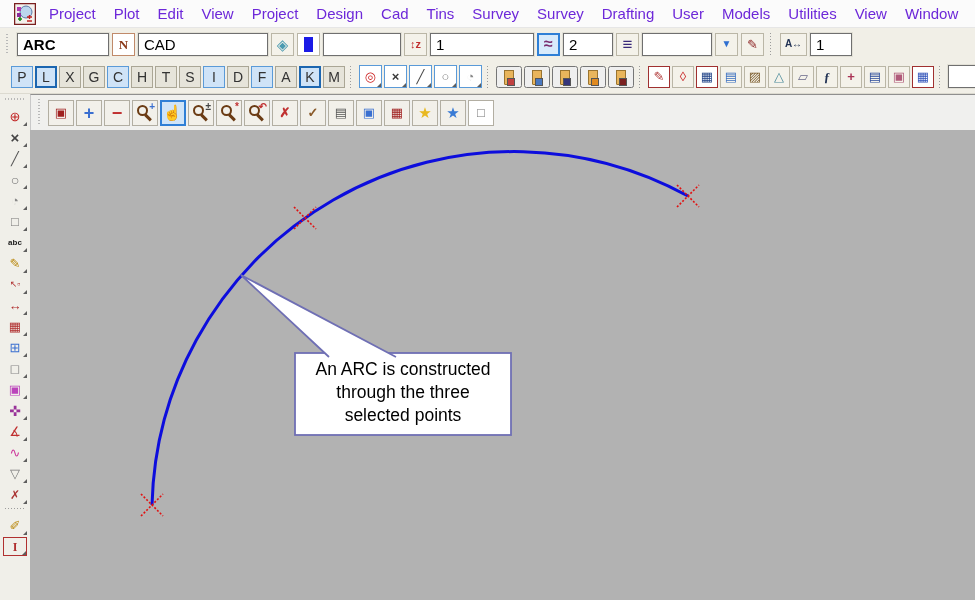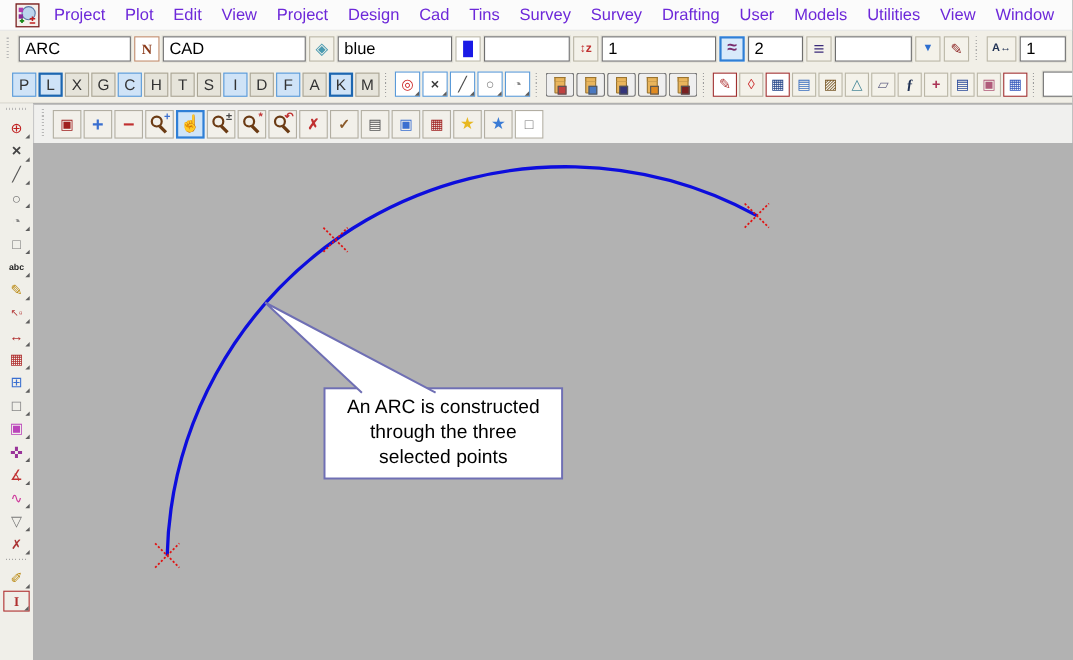--- a/index.html
+++ b/index.html
@@ -123,29 +123,28 @@
       <div class="menu-item">Models</div>
       <div class="menu-item">Utilities</div>
       <div class="menu-item">View</div>
       <div class="menu-item">Window</div>
       <div class="menu-item">Help</div>
     </nav>
 </div>
 
 <div class="tb tb2" id="tb2">
     <div class="grip"></div>
-    <input class="field" value="ARC" style="width: 102px;">
+    <input class="field" value="ARC" style="width: 92px; font-weight: bold;">
     <button class="ibtn white" style="border: 1px solid rgb(192, 138, 106);">
       <span class="serif " style="color: rgb(139, 58, 26);">N</span>
     </button>
     <input class="field" value="CAD" style="width: 130px;">
     <button class="ibtn">
       <span style="color: rgb(74, 154, 176); font-size: 15px;">◈</span>
     </button>
-    <input class="field" value="blue" style="width: 104px;">
     <button class="ibtn white">
       <span class="swatch" style="background: rgb(26, 26, 230);"></span>
     </button>
     <input class="field" style="width: 78px;">
     <button class="ibtn">
       <span class="bold" style="color: rgb(192, 48, 48); font-size: 11px;">↕z</span>
     </button>
     <input class="field" value="1" style="width: 104px;">
     <button class="ibtn sel">
       <span class="bold" style="color: rgb(122, 45, 110); font-size: 16px;">≈</span>

